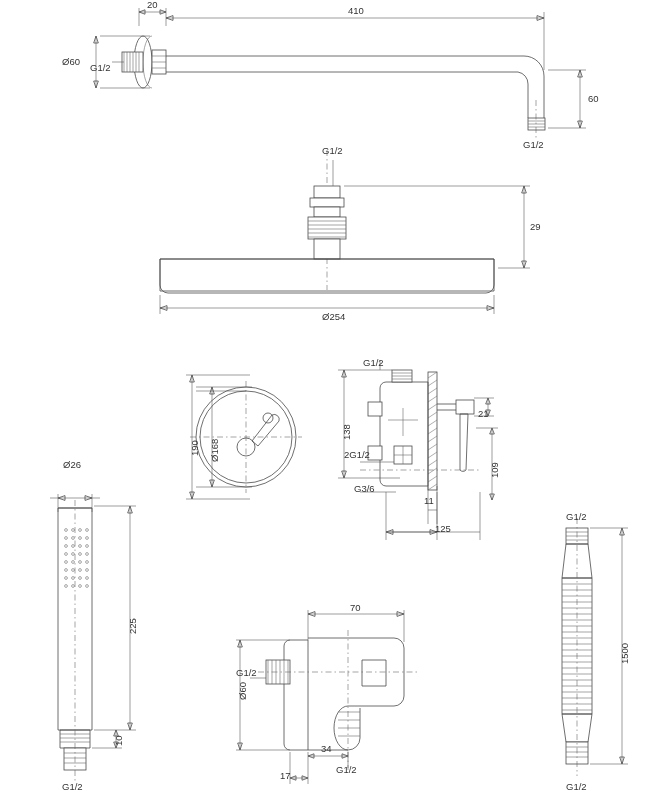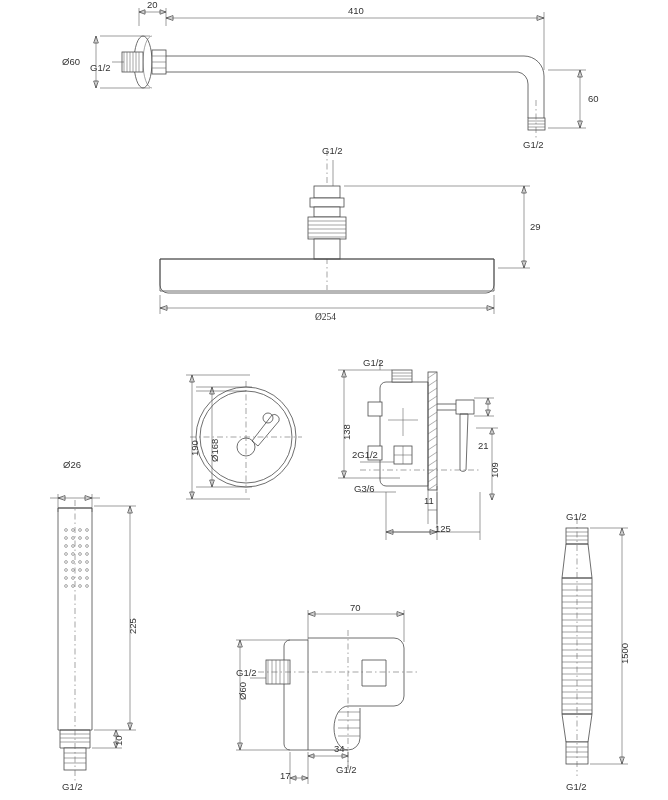--- a/index.html
+++ b/index.html
@@ -243,42 +243,42 @@
   </svg>
 
   <div class="lbl" style="left:147px;top:0px;">20</div>
   <div class="lbl" style="left:348px;top:6px;">410</div>
   <div class="lbl" style="left:62px;top:57px;">Ø60</div>
   <div class="lbl" style="left:90px;top:63px;">G1/2</div>
   <div class="lbl" style="left:588px;top:94px;">60</div>
   <div class="lbl" style="left:523px;top:140px;">G1/2</div>
   <div class="lbl" style="left:322px;top:146px;">G1/2</div>
   <div class="lbl" style="left:530px;top:222px;">29</div>
-  <div class="lbl" style="left:315px;top:312px;font-family:Liberation Serif, serif;">Ø254</div>
+  <div class="lbl" style="left:322px;top:312px;">Ø254</div>
 
   <div class="lblv" style="left:210px;top:462px;">Ø168</div>
   <div class="lblv" style="left:190px;top:456px;">190</div>
   <div class="lbl" style="left:363px;top:358px;">G1/2</div>
   <div class="lblv" style="left:342px;top:440px;">138</div>
-  <div class="lbl" style="left:352px;top:450px;">2G1/2</div>
+  <div class="lbl" style="left:344px;top:450px;">2G1/2</div>
   <div class="lbl" style="left:354px;top:484px;">G3/6</div>
-  <div class="lbl" style="left:478px;top:409px;margin-top:32px;">21</div>
+  <div class="lbl" style="left:478px;top:409px;">21</div>
   <div class="lblv" style="left:490px;top:478px;">109</div>
   <div class="lbl" style="left:424px;top:496px;">11</div>
   <div class="lbl" style="left:424px;top:524px;margin-left:11px;">125</div>
 
   <div class="lbl" style="left:63px;top:460px;">Ø26</div>
   <div class="lblv" style="left:128px;top:634px;">225</div>
   <div class="lblv" style="left:114px;top:746px;">10</div>
   <div class="lbl" style="left:62px;top:782px;">G1/2</div>
 
   <div class="lbl" style="left:350px;top:603px;">70</div>
   <div class="lblv" style="left:238px;top:700px;">Ø60</div>
   <div class="lbl" style="left:236px;top:668px;">G1/2</div>
-  <div class="lbl" style="left:334px;top:744px;">34</div>
+  <div class="lbl" style="left:321px;top:744px;">34</div>
   <div class="lbl" style="left:280px;top:771px;">17</div>
   <div class="lbl" style="left:336px;top:765px;">G1/2</div>
 
   <div class="lbl" style="left:566px;top:512px;">G1/2</div>
   <div class="lblv" style="left:620px;top:664px;">1500</div>
   <div class="lbl" style="left:566px;top:782px;">G1/2</div>
 
 </div>
 
 </body></html>

